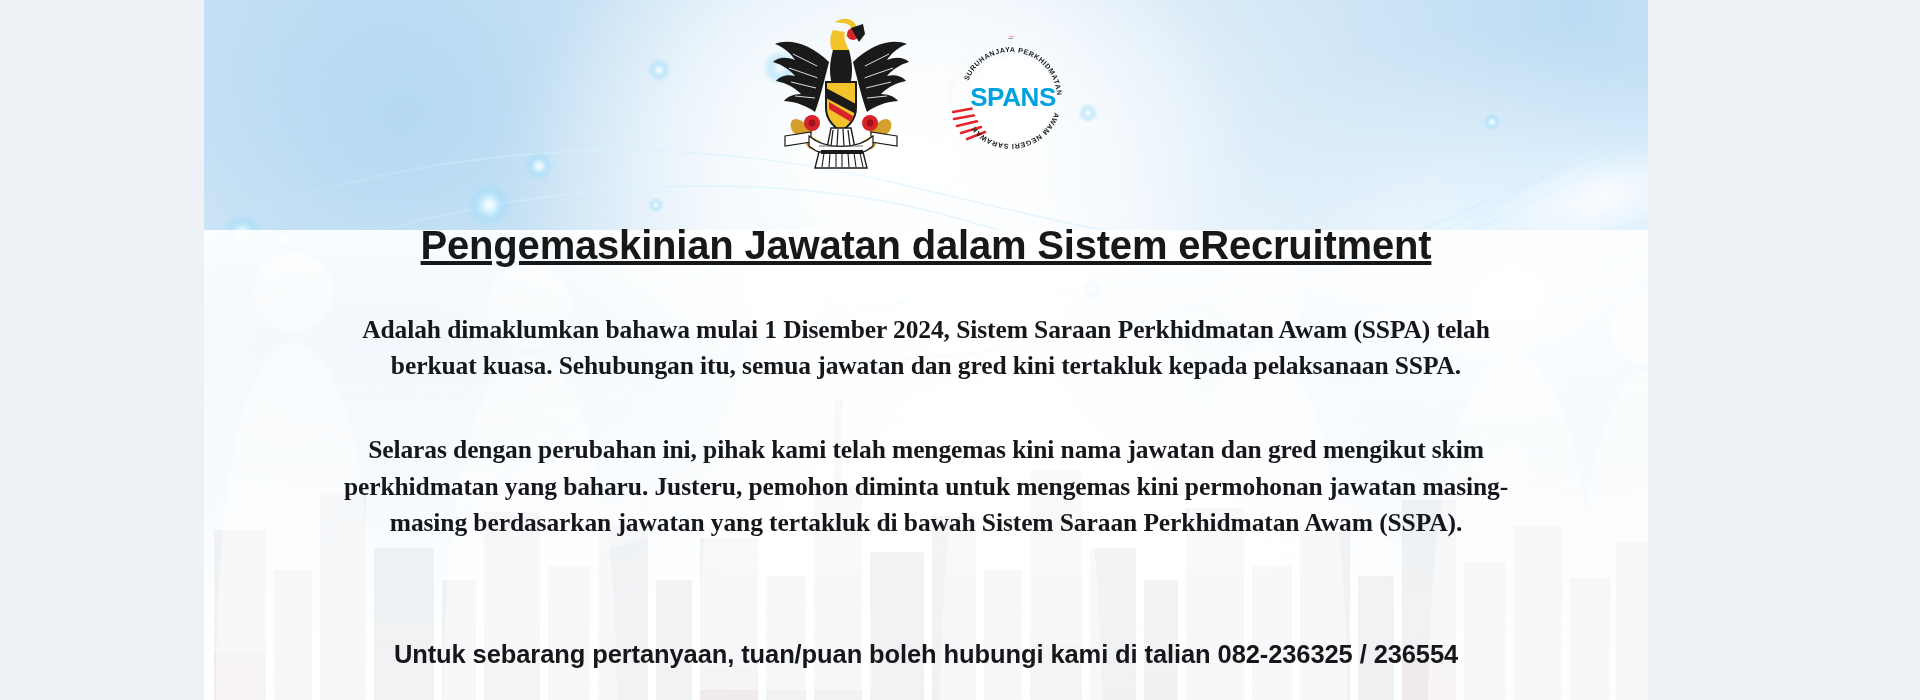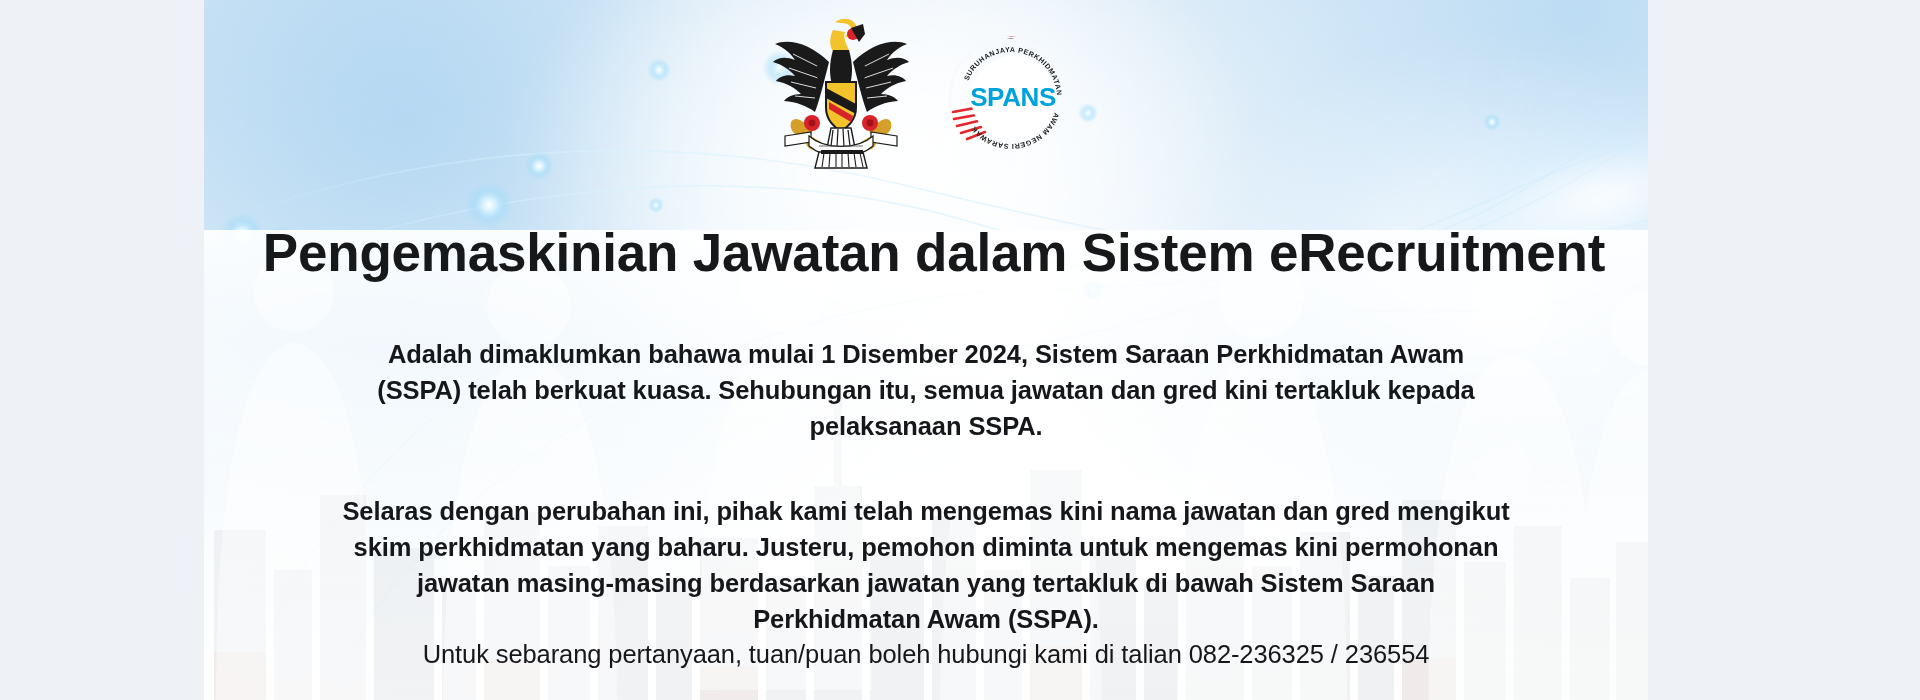--- a/index.html
+++ b/index.html
@@ -128,51 +128,53 @@
     display: flex;
     justify-content: center;
     align-items: flex-start;
     gap: 30px;
   }
   .crest-wrap { width: 140px; height: 160px; }
   .spans-wrap { width: 140px; height: 140px; margin-top: 18px; }
 
   .title {
     position: absolute;
-    left: 8px; top: 224px;
+    left: 0; top: 224px;
     width: 1444px;
-    font-size: 53px;
+    font-size: 40px;
     font-weight: 700;
     letter-spacing: -0.2px;
     color: #16181a;
     line-height: 1.08;
     white-space: nowrap;
+    text-decoration: underline;
   }
 
   .body-block {
     position: absolute;
-    left: 0; top: 336px;
+    left: 0; top: 312px;
     width: 1444px;
+    font-family: Liberation Serif, serif;
   }
   .body-para {
     font-size: 25.5px;
     font-weight: 700;
     color: #15171a;
     line-height: 1.42;
     margin: 0;
     letter-spacing: -0.1px;
   }
   .para-gap { height: 36px; }
 
   .contact {
     position: absolute;
     left: 0; top: 638px;
     width: 1444px;
     font-size: 25.5px;
-    font-weight: 400;
+    font-weight: 700;
     color: #15171a;
     letter-spacing: -0.1px;
     line-height: 1.3;
   }
 </style>
 </head>
 <body>
 
 <div id="page">
 

